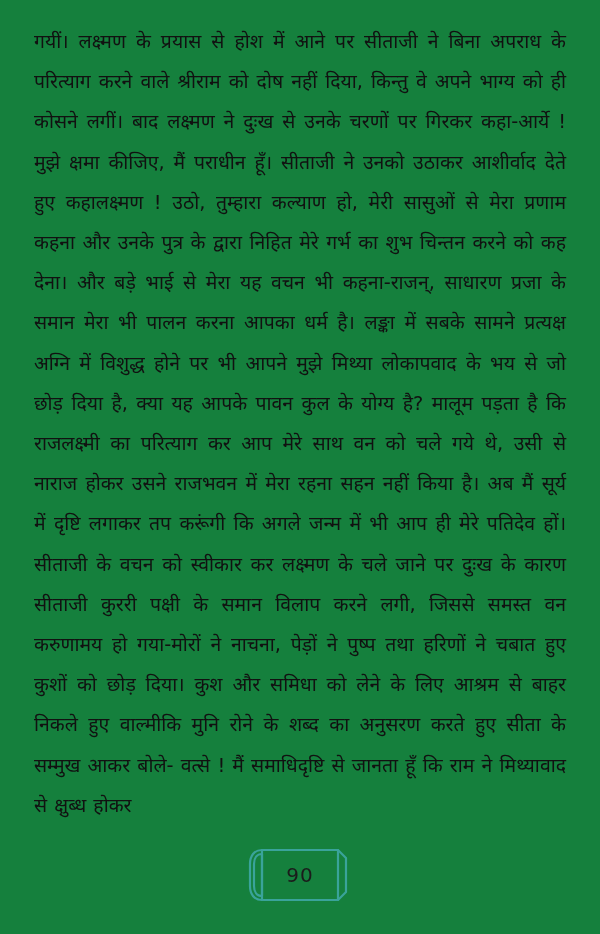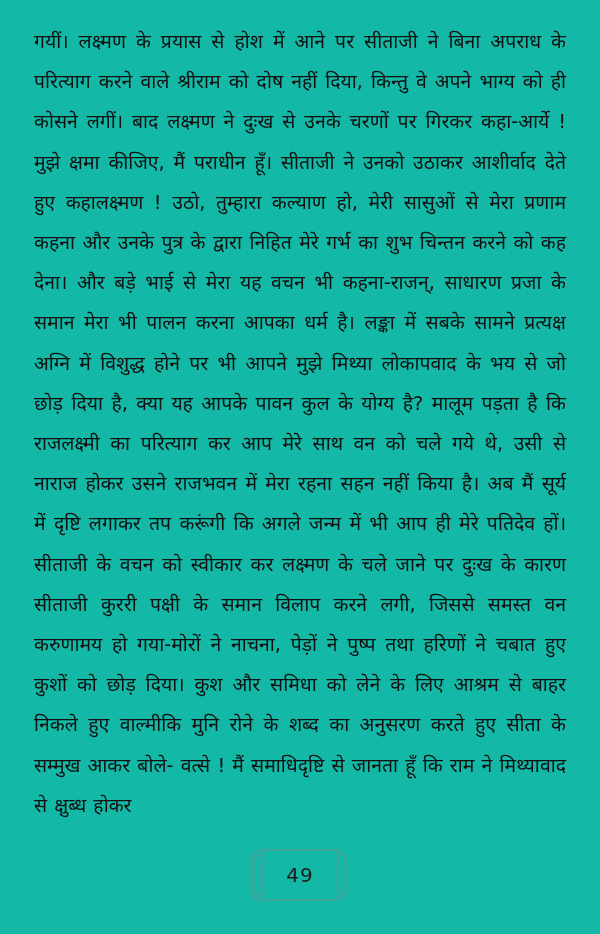--- a/index.html
+++ b/index.html
@@ -12,21 +12,21 @@
     background: #ffffff;
     font-family: "DejaVu Sans", sans-serif;
     overflow: hidden;
   }
   .page {
     position: relative;
     width: 600px;
     height: 934px;
     box-sizing: border-box;
     padding: 22px 34px 0 34px;
-    background: #14b8a6;
+    background: #15803d;
   }
   .body-text {
     font-family: "DejaVu Sans", sans-serif;
     font-size: 19.4px;
     line-height: 40.2px;
     color: #111111;
     text-align: justify;
     text-justify: inter-word;
     word-spacing: 1px;
     letter-spacing: 0px;
@@ -78,17 +78,17 @@
     <div class="scroll-ornament">
       <svg width="116" height="62" viewBox="0 0 116 62" xmlns="http://www.w3.org/2000/svg">
         <g fill="none" stroke="#3aa39a" stroke-width="2.2" stroke-linecap="round" stroke-linejoin="round">
           <path d="M20 6 L96 6 L104 14 L104 48 L96 56 L20 56 Z"></path>
           <path d="M20 6 C12 6 8 12 8 20 L8 42 C8 50 12 56 20 56"></path>
           <path d="M20 10 C15 10 12 14 12 20 L12 42 C12 48 15 52 20 52"></path>
           <path d="M20 10 L20 52"></path>
           <path d="M96 6 L96 56"></path>
         </g>
       </svg>
-      <span class="page-number">49</span>
+      <span class="page-number">90</span>
     </div>
   </div>
 
 </div>
 
 </body></html>

